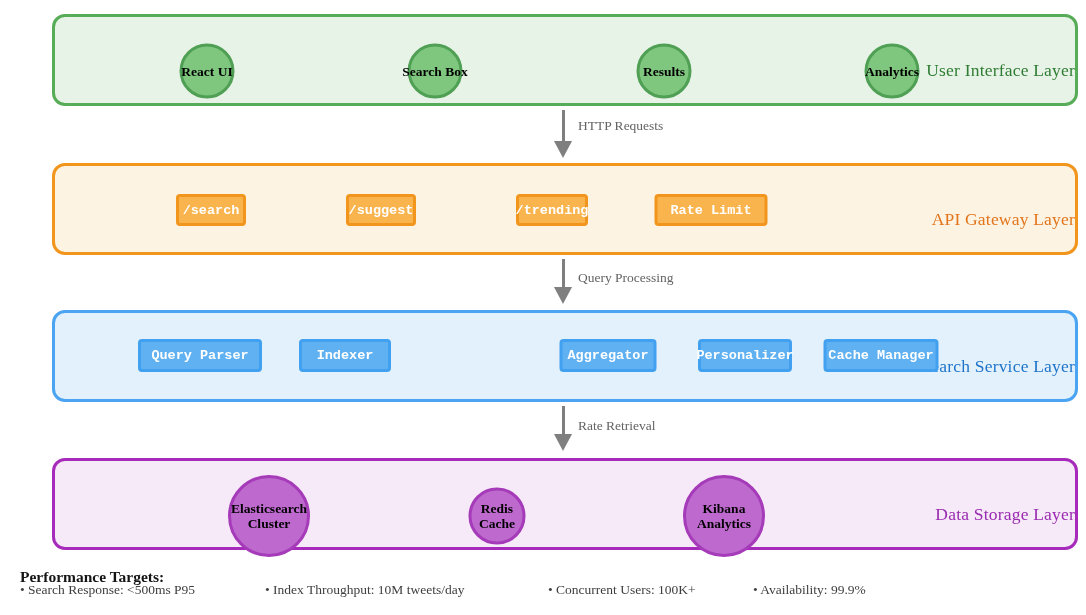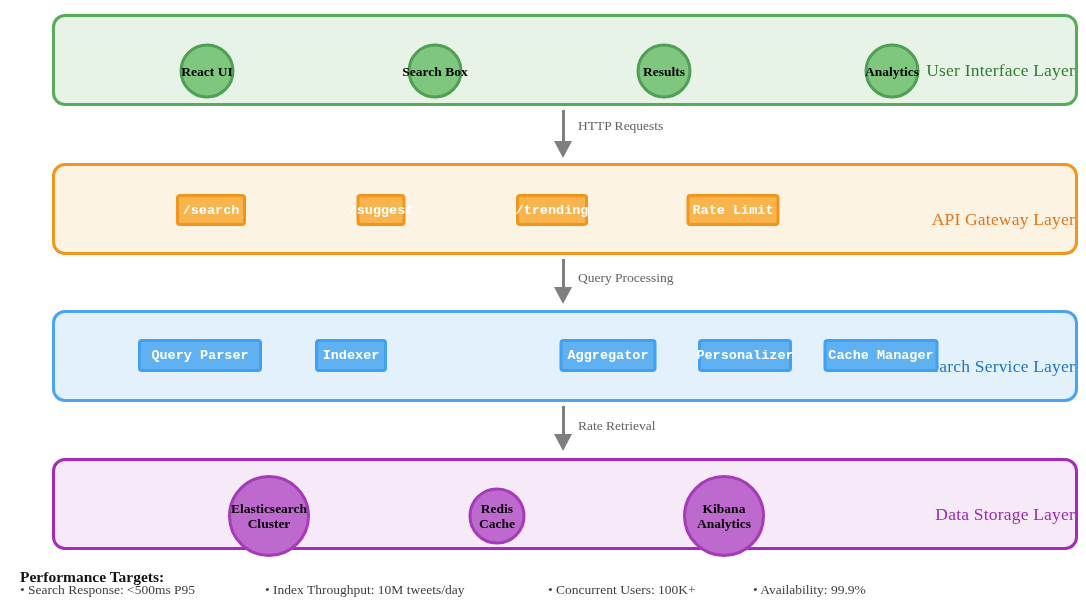--- a/index.html
+++ b/index.html
@@ -42,33 +42,33 @@
   <div class="nlabel" style="left:837px;top:54px">Analytics</div>
 </section>
 
 <div class="arrow-line" style="top:110px;height:31px"></div>
 <div class="arrow-head" style="top:141px"></div>
 <div class="arrow-label" style="top:118px">HTTP Requests</div>
 
 <section class="layer layer-api">
   <h2 class="layer-title t-api">API Gateway Layer</h2>
   <div class="chip chip-api" style="left:156px;width:70px">/search</div>
-  <div class="chip chip-api" style="left:326px;width:49px">/suggest</div>
+  <div class="chip chip-api" style="left:326px;width:70px">/suggest</div>
   <div class="chip chip-api" style="left:497px;width:72px">/trending</div>
-  <div class="chip chip-api" style="left:678px;width:93px">Rate Limit</div>
+  <div class="chip chip-api" style="left:656px;width:113px">Rate Limit</div>
 </section>
 
 <div class="arrow-line" style="top:259px;height:28px"></div>
 <div class="arrow-head" style="top:287px"></div>
 <div class="arrow-label" style="top:270px">Query Processing</div>
 
 <section class="layer layer-svc">
   <h2 class="layer-title t-svc">Search Service Layer</h2>
   <div class="chip chip-svc" style="left:145px;width:124px">Query Parser</div>
-  <div class="chip chip-svc" style="left:296px;width:72px">Indexer</div>
+  <div class="chip chip-svc" style="left:290px;width:92px">Indexer</div>
   <div class="chip chip-svc" style="left:553px;width:97px">Aggregator</div>
   <div class="chip chip-svc" style="left:690px;width:94px">Personalizer</div>
   <div class="chip chip-svc" style="left:826px;width:115px">Cache Manager</div>
 </section>
 
 <div class="arrow-line" style="top:406px;height:28px"></div>
 <div class="arrow-head" style="top:434px"></div>
 <div class="arrow-label" style="top:418px">Rate Retrieval</div>
 
 <section class="layer layer-data">

